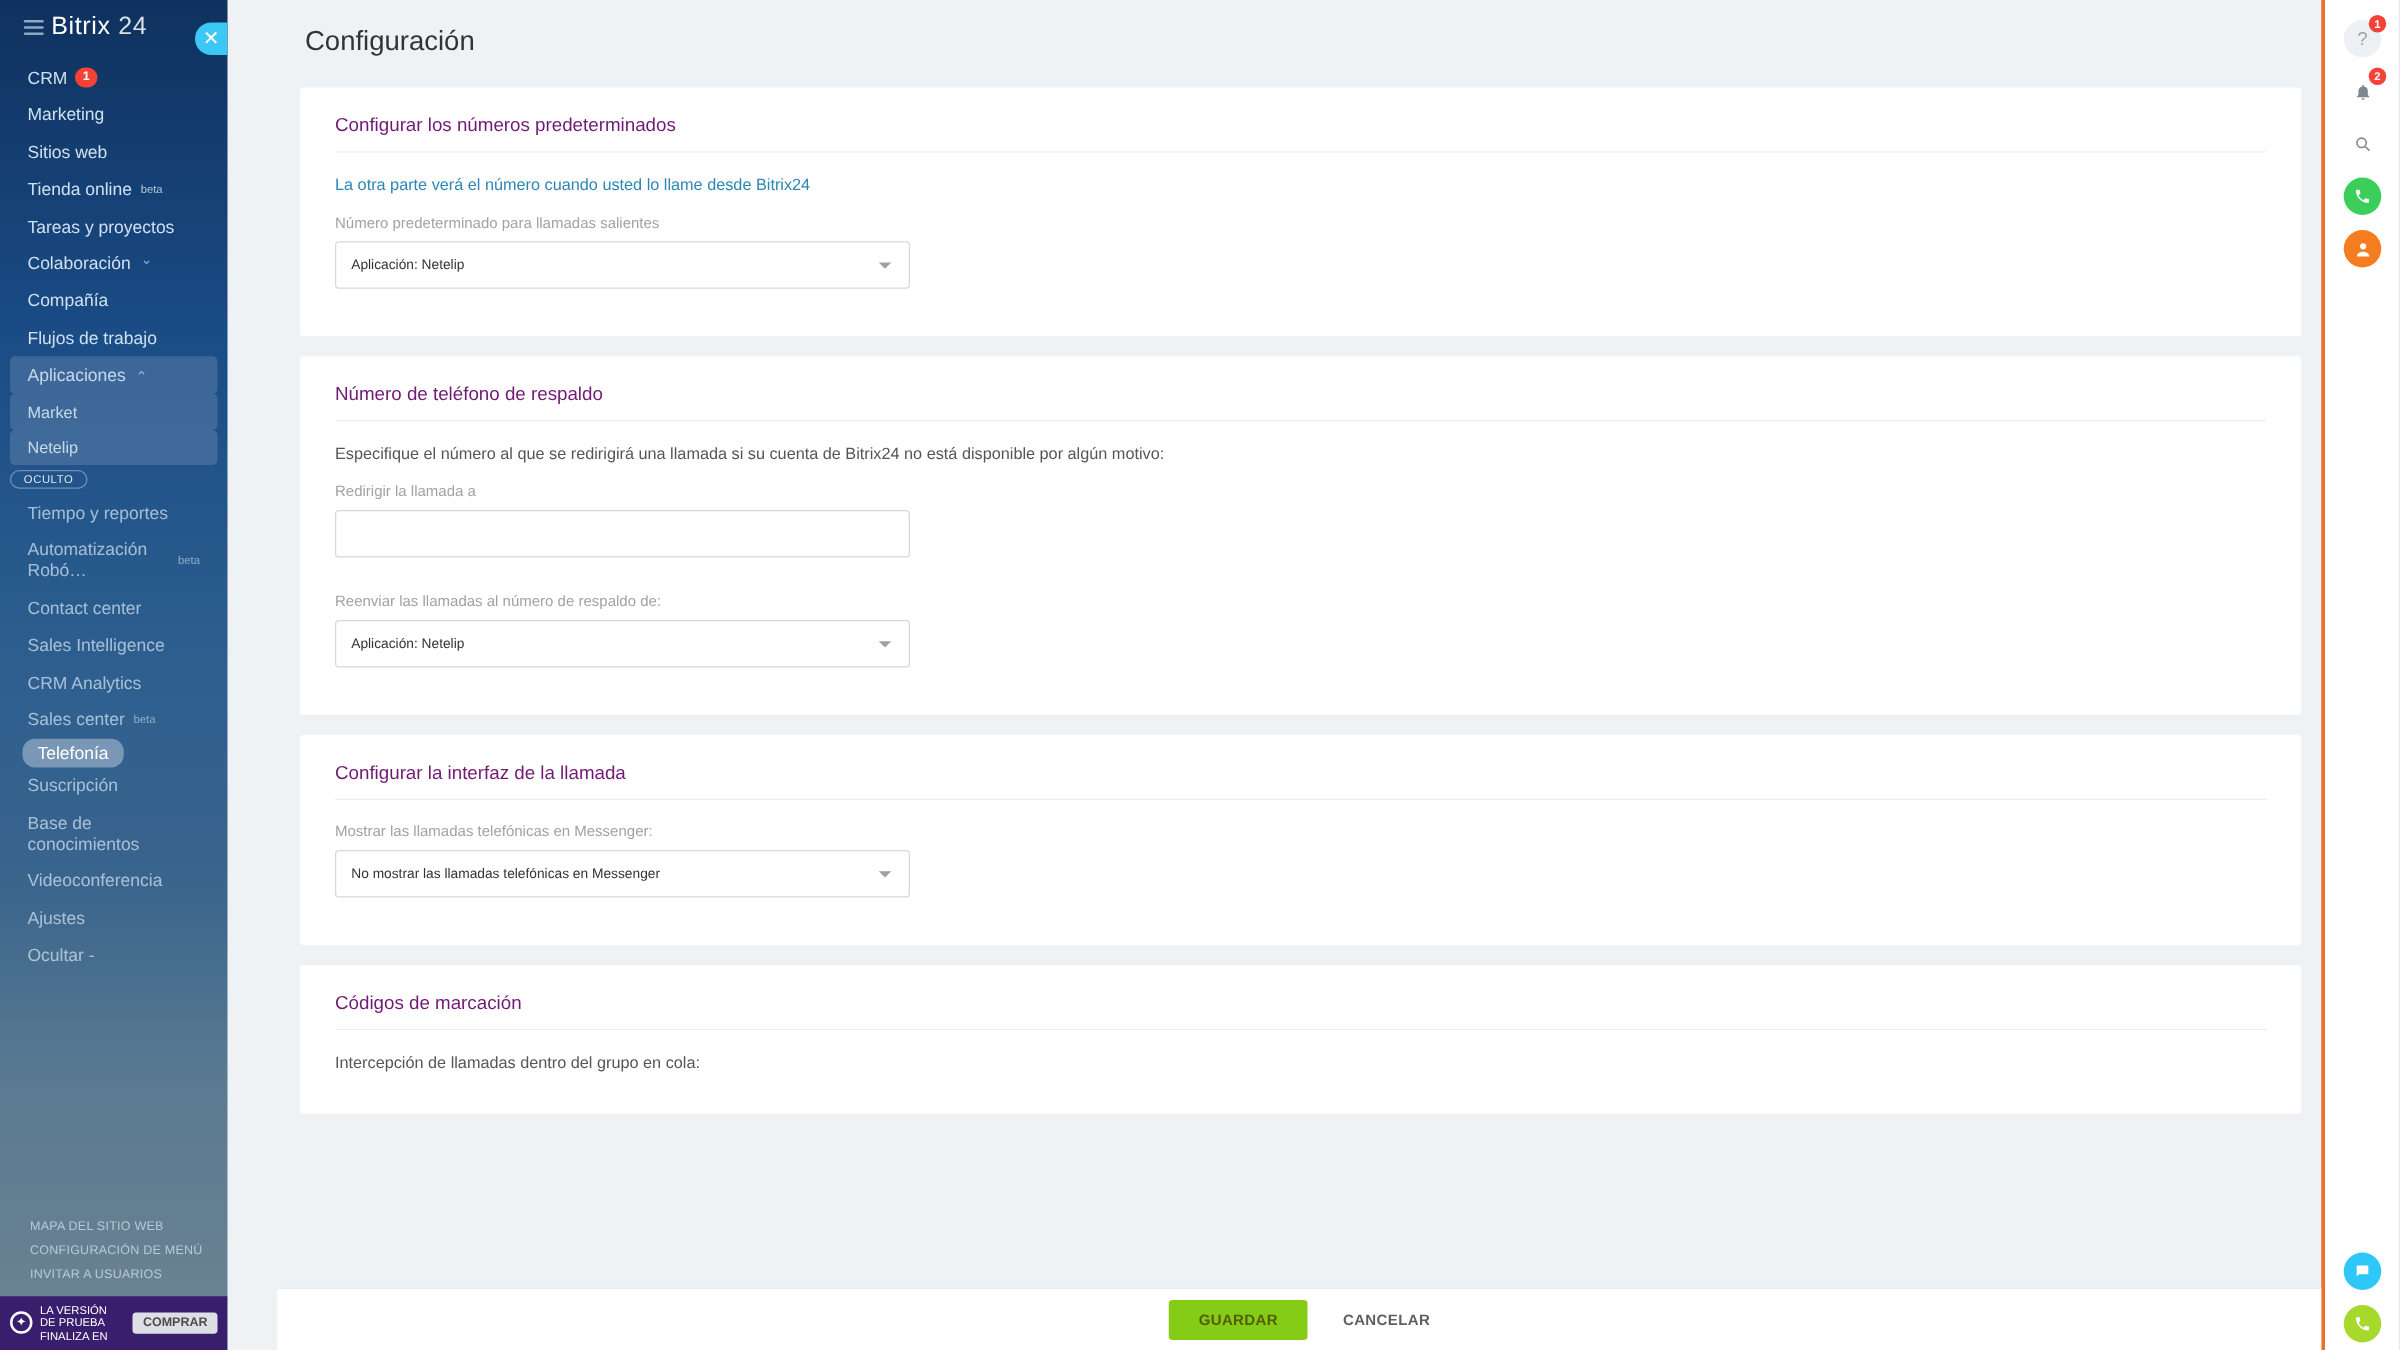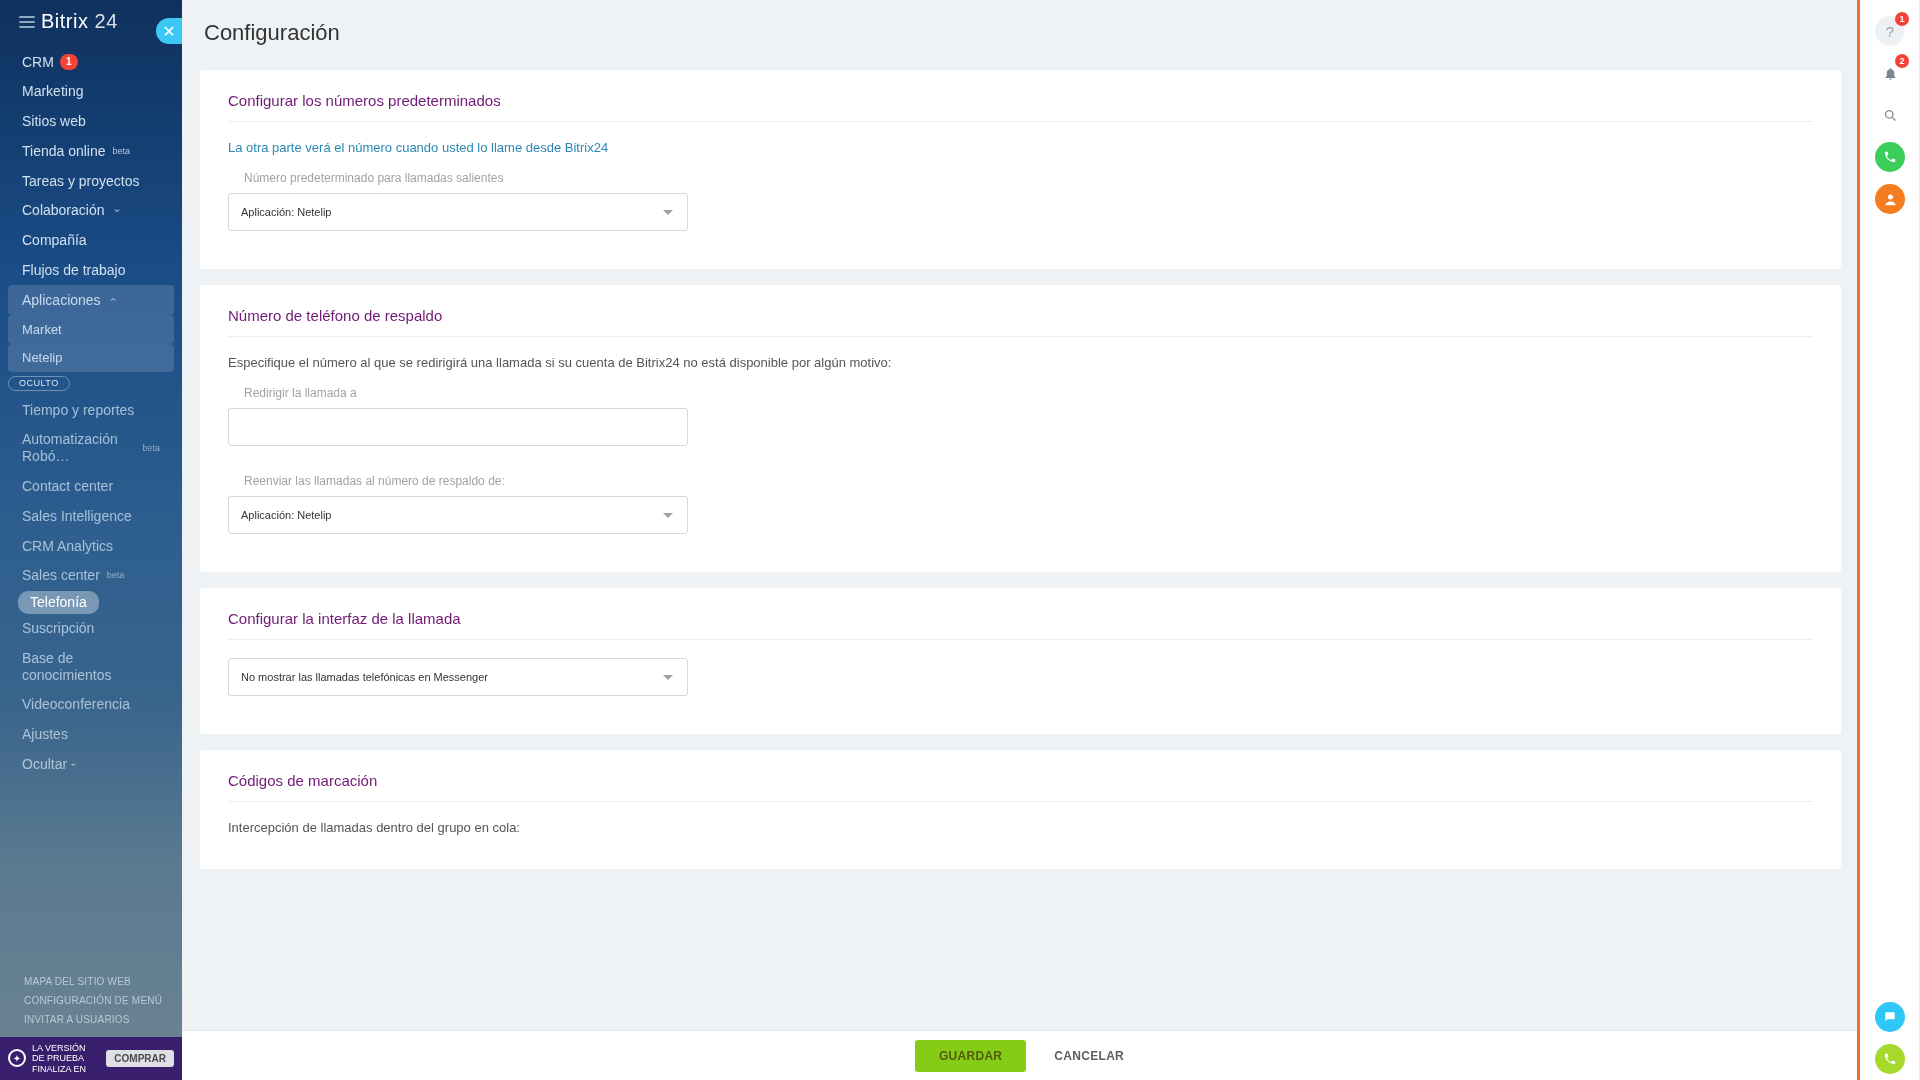--- a/index.html
+++ b/index.html
@@ -64,33 +64,33 @@
   width:18px; height:18px; border-radius:50%; border:2px solid #fff; display:flex;
   align-items:center; justify-content:center; font-size:10px;}
 .trial-bar .msg { line-height:1.15; flex:1; }
 .trial-bar .buy { background:#dedfe4; color:#4b4c50; font-weight:600; font-size:10px;
   padding:3px 8px; border-radius:3px; cursor:pointer;}
 
 
 .main {
   position:absolute; left:182px; top:0; right:60px; bottom:0;
   background:#eef2f4; border-right:3px solid #ed6f2d;
-  display:flex; flex-direction:column;
+  display:flex; flex-direction:column;padding-left:40px;
 }
 .page-title { font-size:22px; color:#333; font-weight:400; padding:20px 20px 18px 22px; }
 .scroll { flex:1; overflow:auto; padding:0 10px 0 16px;}
 .card {
   background:#fff; border-radius:3px; margin: 6px 6px 16px 2px;
   padding: 22px 28px 38px 28px; color:#555;
 }
 .card h2 { font-size:15px; font-weight:400; color:#701a75; }
 .card hr { border:none; border-top:1px solid #eceef0; margin:12px 0 18px 0;}
 .note { color:#2b87b5; font-size:13px; margin-bottom:16px;}
 .desc { color:#555; font-size:13px; margin-bottom:16px; }
-.field-label { font-size:12px; color:#9fa3a7; margin:6px 0 8px 16px; display:block;}
+.field-label { font-size:12px; color:#9fa3a7; margin:6px 0 8px 0; display:block;}
 .select, .text-input {
   width:460px; height:38px; border:1px solid #d5d9dc; border-radius:3px;
   background:#fff; padding:0 36px 0 12px; font-size:11px; color:#333;
   position:relative; display:flex; align-items:center; cursor:pointer;
 }
 .select::after {
   content:""; position:absolute; right:14px; top:16px;
   border:5px solid transparent; border-top-color:#9aa1a7;
 }
 .text-input { cursor:text; }
@@ -262,20 +262,21 @@
       <div class="field-gap"></div>
       <label class="field-label">Reenviar las llamadas al número de respaldo de:</label>
       <div class="select">
         <span>Aplicación: Netelip</span>
       </div>
     </section>
 
     <section class="card">
       <h2>Configurar la interfaz de la llamada</h2>
       <hr>
+      <label class="field-label">Mostrar las llamadas telefónicas en Messenger:</label>
       <div class="select">
         <span>No mostrar las llamadas telefónicas en Messenger</span>
       </div>
     </section>
 
     <section class="card" style="padding-bottom:18px;">
       <h2>Códigos de marcación</h2>
       <hr>
       <p class="desc">Intercepción de llamadas dentro del grupo en cola:</p>
     </section>

